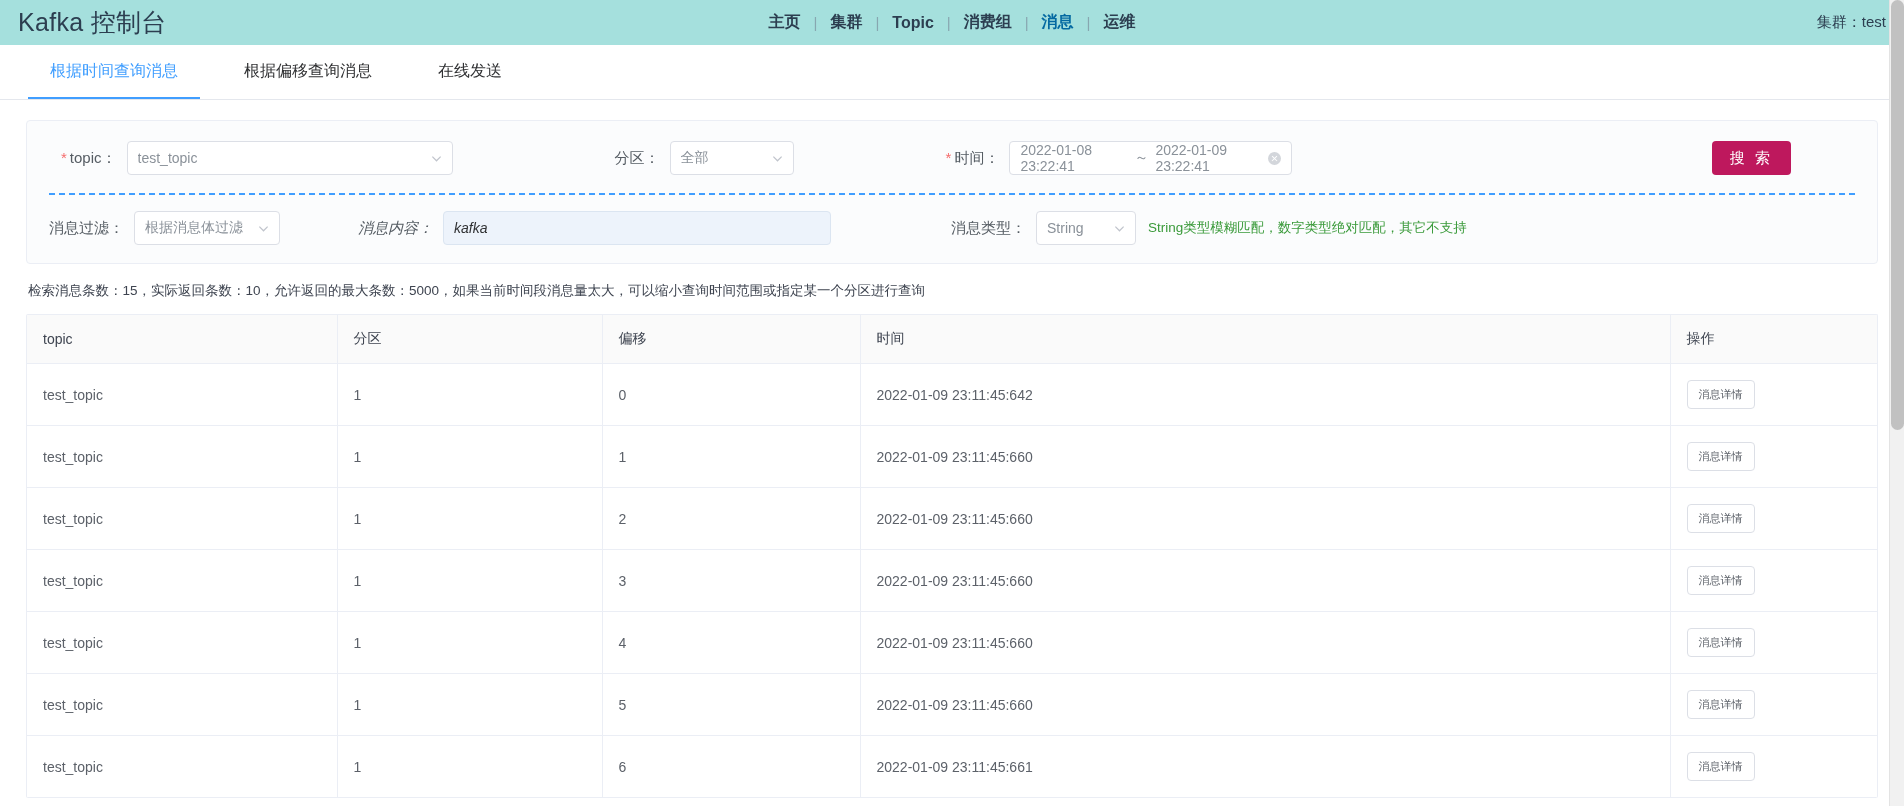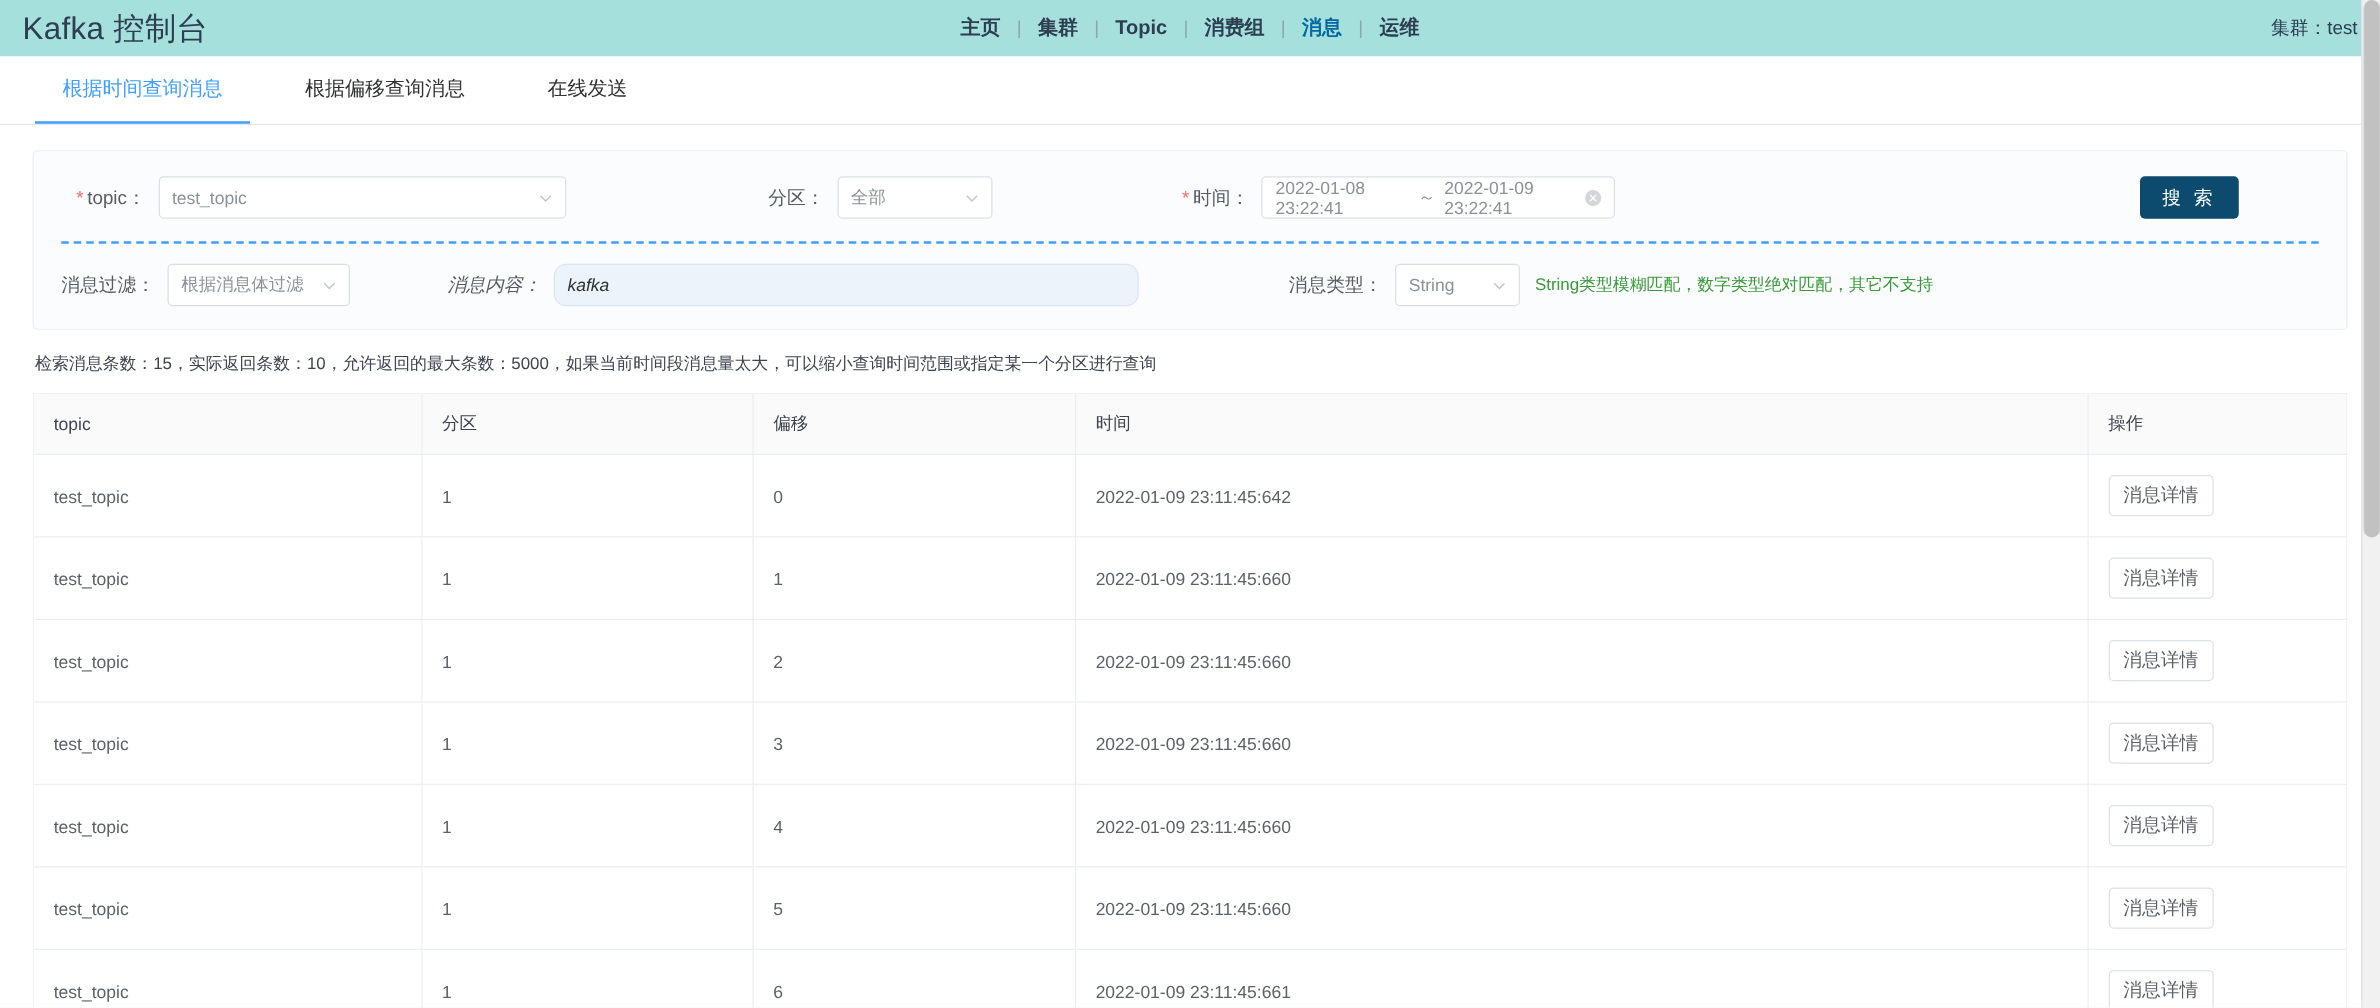--- a/index.html
+++ b/index.html
@@ -141,46 +141,45 @@
     content: "";
     position: absolute;
     left: 3px; top: 6px;
     width: 7px; height: 1.2px;
     background: #fff;
   }
   .clear-circle::before { transform: rotate(45deg); }
   .clear-circle::after  { transform: rotate(-45deg); }
 
   .search-btn {
-    background: #0c4a6e;
+    background: #be185d;
     color: #fff;
     border: none;
     border-radius: 4px;
     height: 34px;
     padding: 0 18px;
     font-size: 15px;
     letter-spacing: 3px;
     cursor: pointer;
     font-family: inherit;
   }
 
   .divider {
     border-top: 2px dashed #409eff;
     margin: 16px 6px 14px 6px;
     height: 0;
   }
 
   .filter-select { width: 146px; }
   .content-input {
-    width: 468px;
+    width: 388px;
     background: #edf3fb;
     border-color: #dbe5f1;
     color: #303133;
     cursor: text;
-    border-radius: 10px;
   }
   .type-select { width: 100px; }
   .hint {
     color: #3a9a3a;
     font-size: 13.5px;
     margin-left: 12px;
     white-space: nowrap;
   }
 
   
@@ -226,21 +225,21 @@
   .col-topic  { width: 310px; }
   .col-part   { width: 265px; }
   .col-offset { width: 258px; }
   .col-time   { width: 810px; }
   .col-op     { width: auto; }
 
   .detail-btn {
     border: 1px solid #dcdfe6;
     background: #fff;
     border-radius: 4px;
-    font-size: 15px;
+    font-size: 11px;
     color: #5c6169;
     padding: 6px 11px;
     cursor: pointer;
     font-family: inherit;
     white-space: nowrap;
   }
 
   
   .scrollbar {
     position: fixed;

